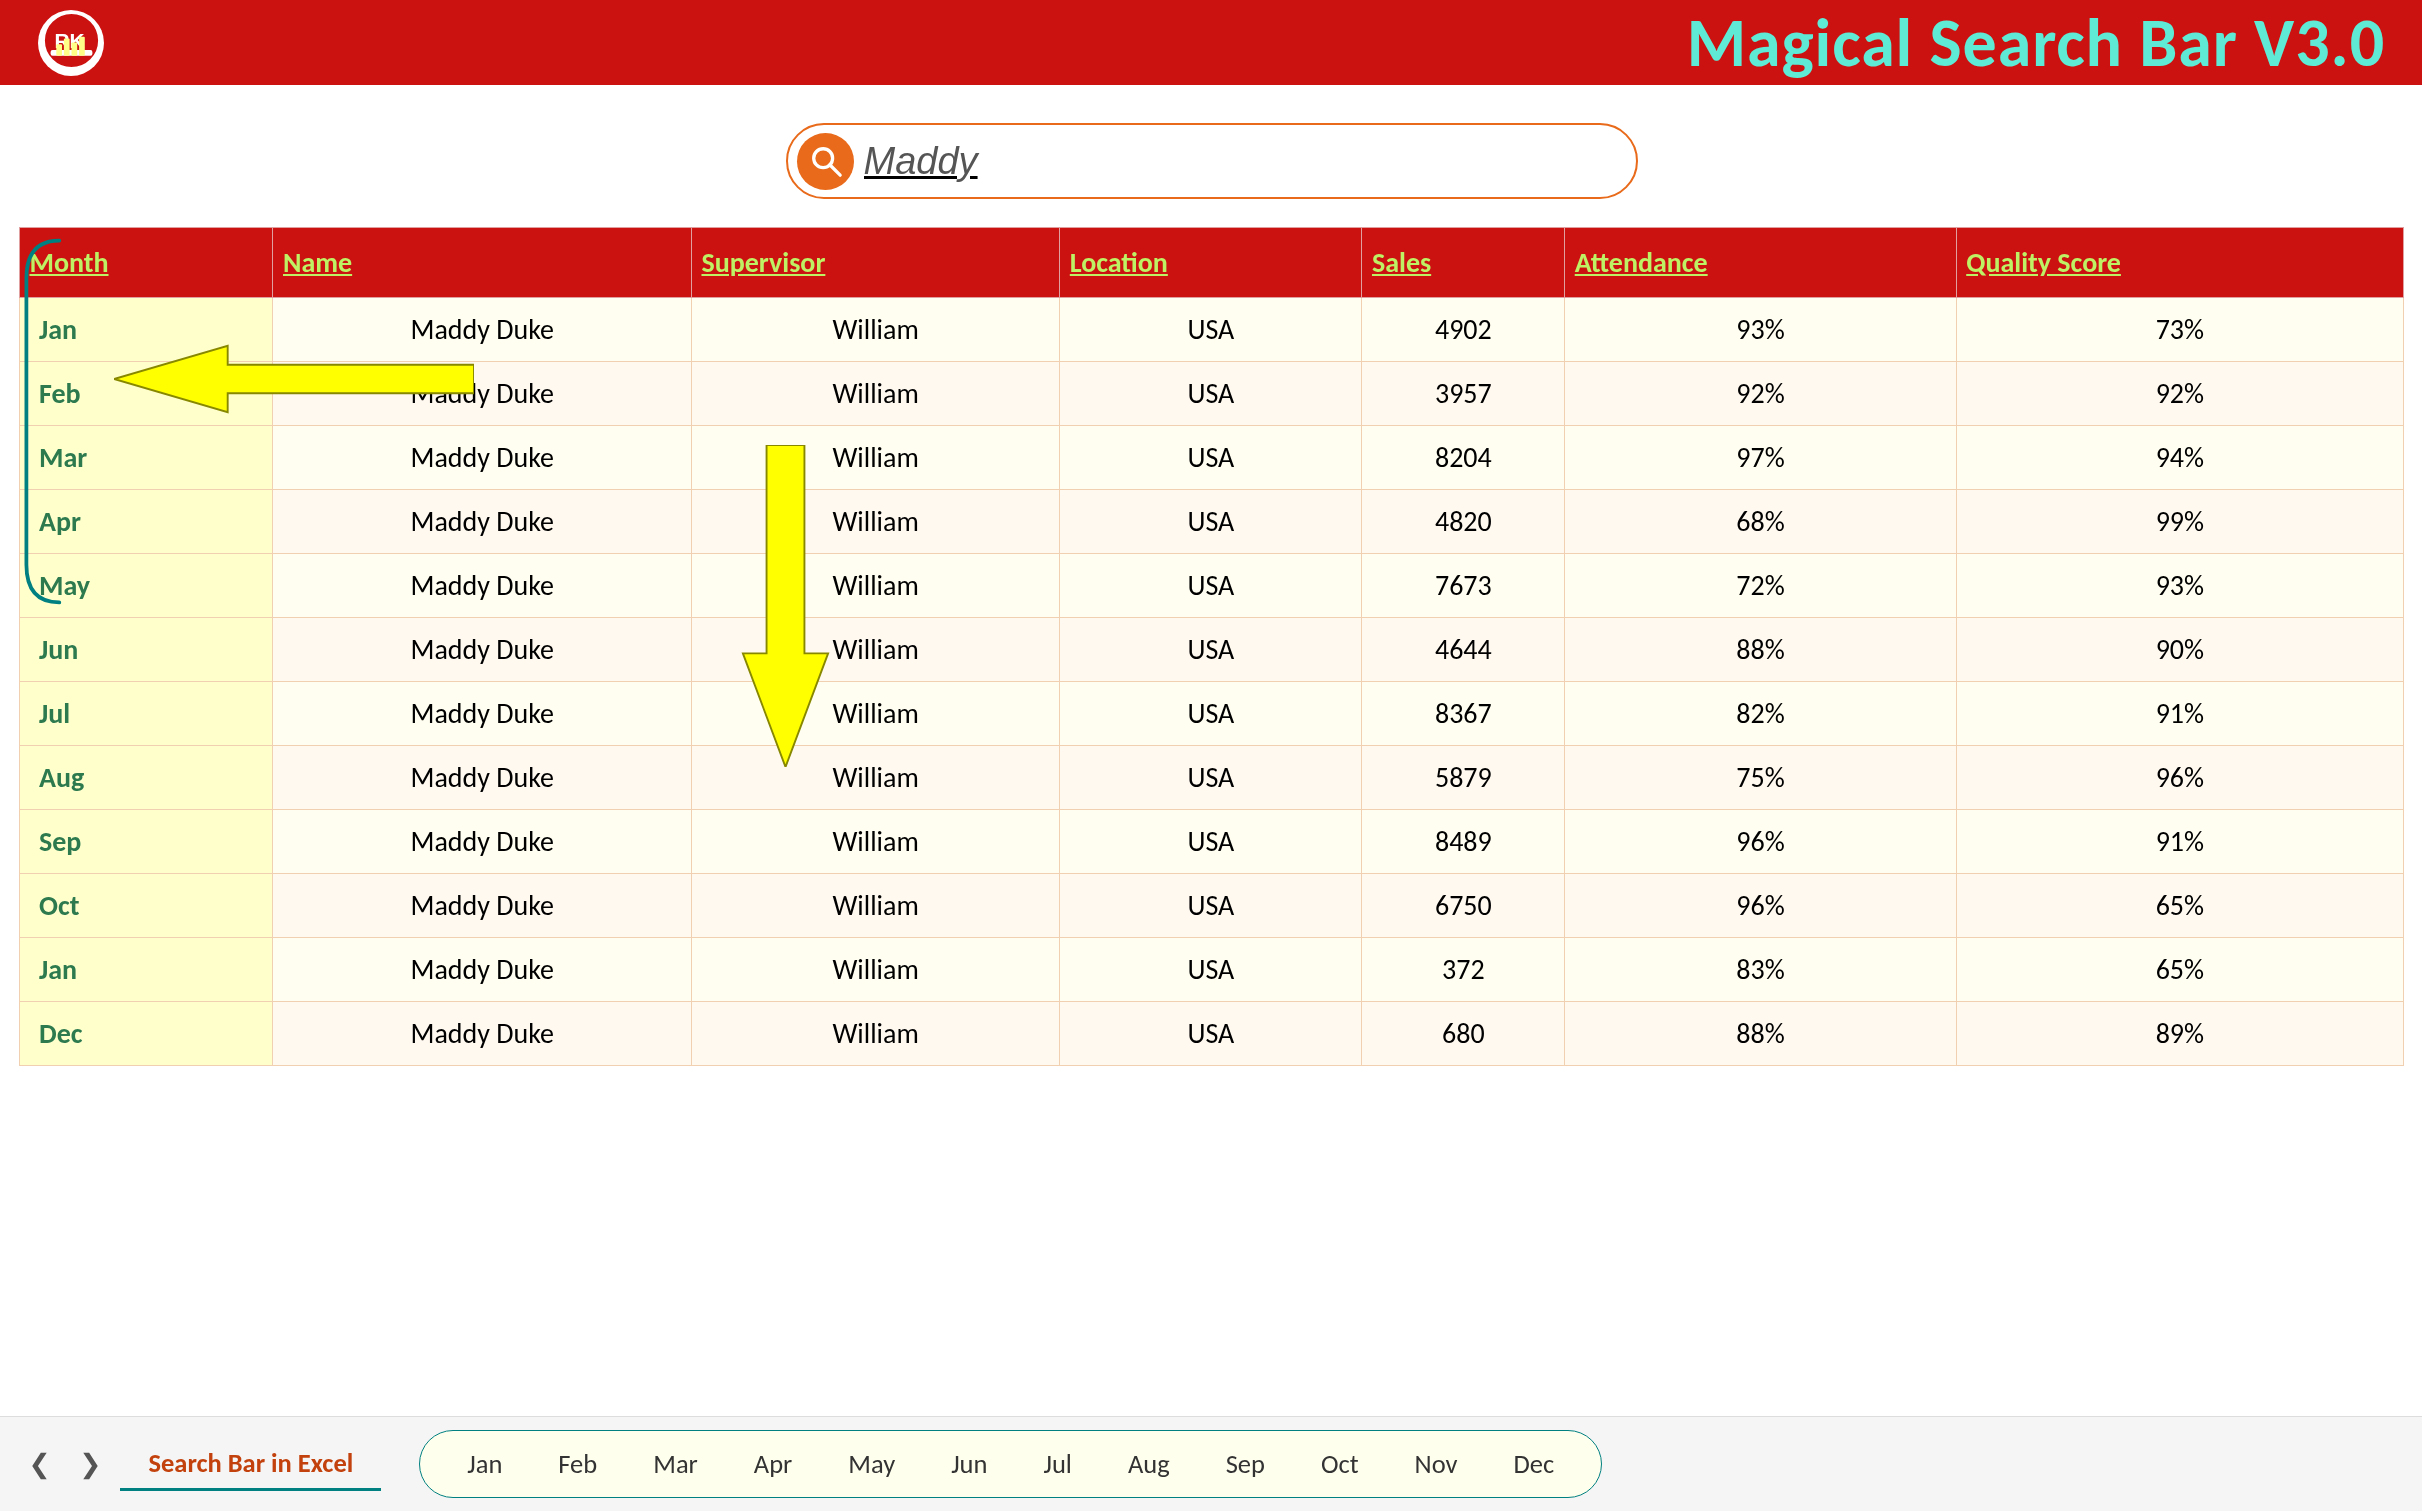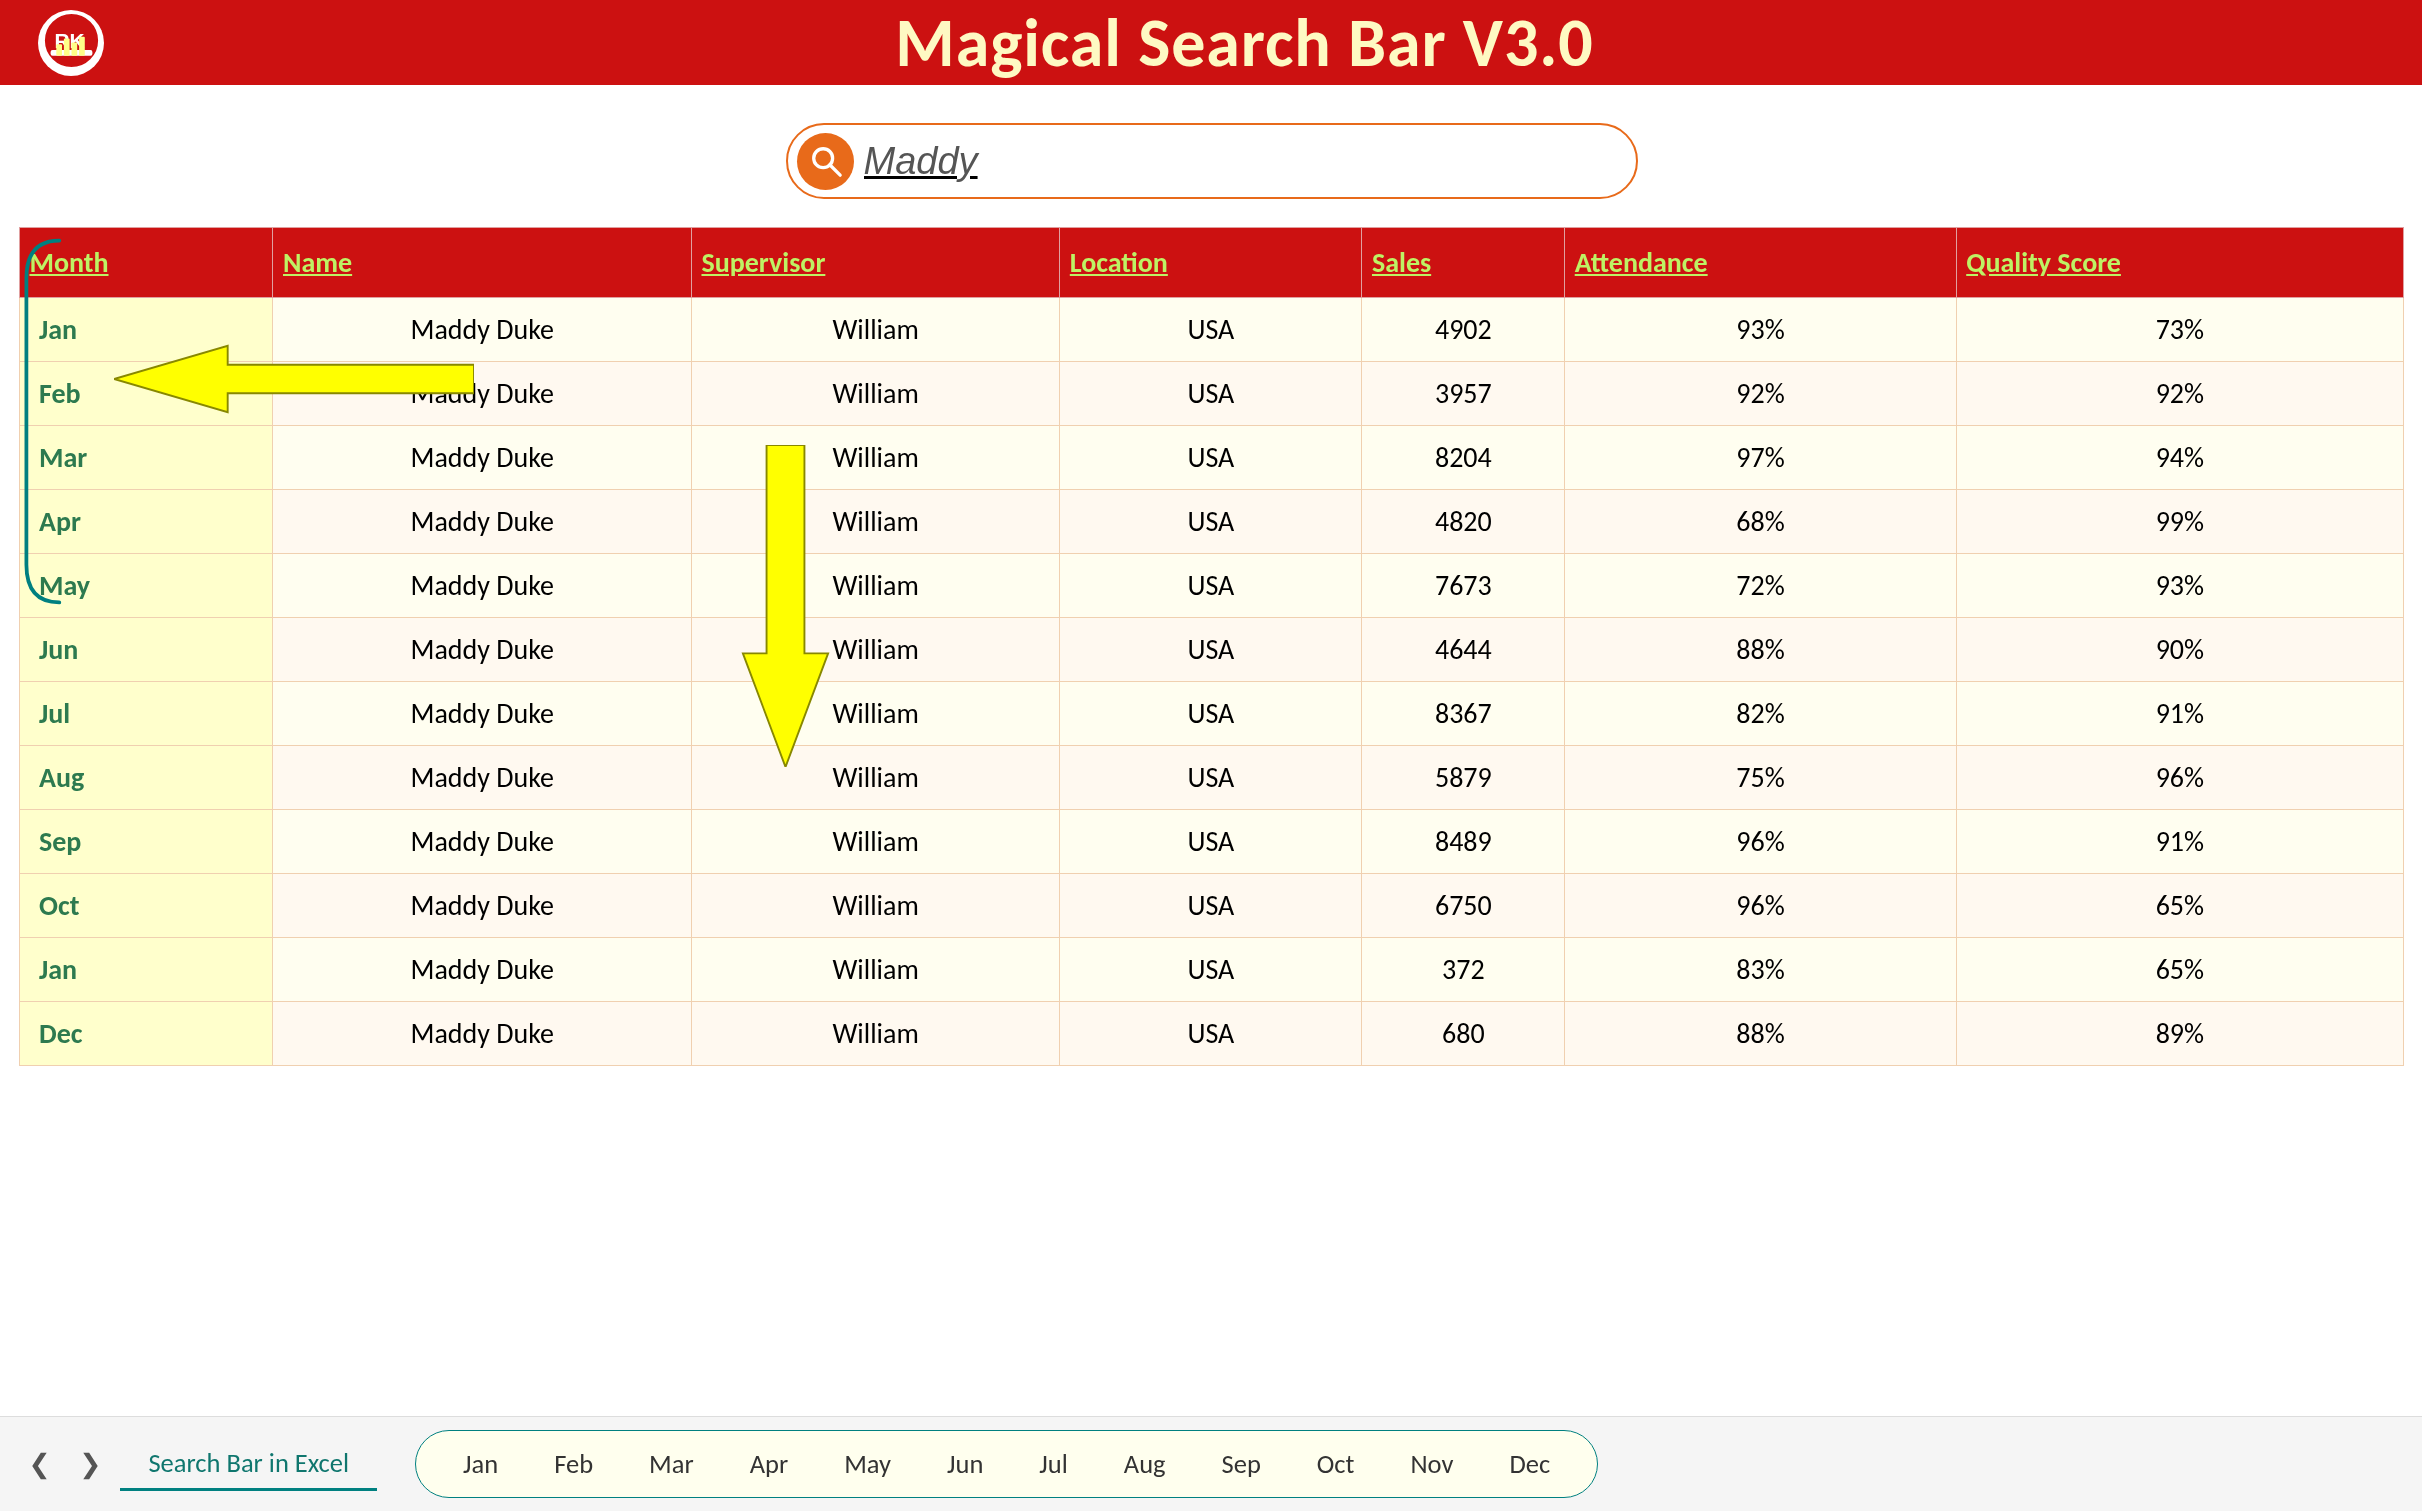--- a/index.html
+++ b/index.html
@@ -33,24 +33,24 @@
       flex-shrink: 0;
     }
     .logo-inner {
       font-size: 21px;
       font-weight: bold;
       color: #cc1111;
       line-height: 1;
     }
     .header-title {
       flex: 1;
-      text-align: center;
+      text-align: right;
       font-size: 68px;
       font-weight: bold;
-      color: #fef9c3;
+      color: #5eead4;
       letter-spacing: 0.9px;
     }
 
     
     .search-area {
       display: flex;
       justify-content: center;
       align-items: center;
       padding: 38px 0 28px 0;
       background: #ffffff;
@@ -150,22 +150,22 @@
     }
     .nav-arrow {
       font-size: 26.5px;
       cursor: pointer;
       color: #555;
       padding: 4.7px 9.5px;
     }
     .sheet-tab-active {
       padding: 9.5px 28px;
       font-size: 26.5px;
-      font-weight: normal;
-      color: #0f766e;
+      font-weight: bold;
+      color: #c2410c;
       border-bottom: 3.8px solid #008080;
       background: transparent;
     }
     .month-tabs-container {
       display: flex;
       align-items: center;
       background: #ffffee;
       border: 1.9px solid #008080;
       border-radius: 47px;
       padding: 7.6px 19px;

